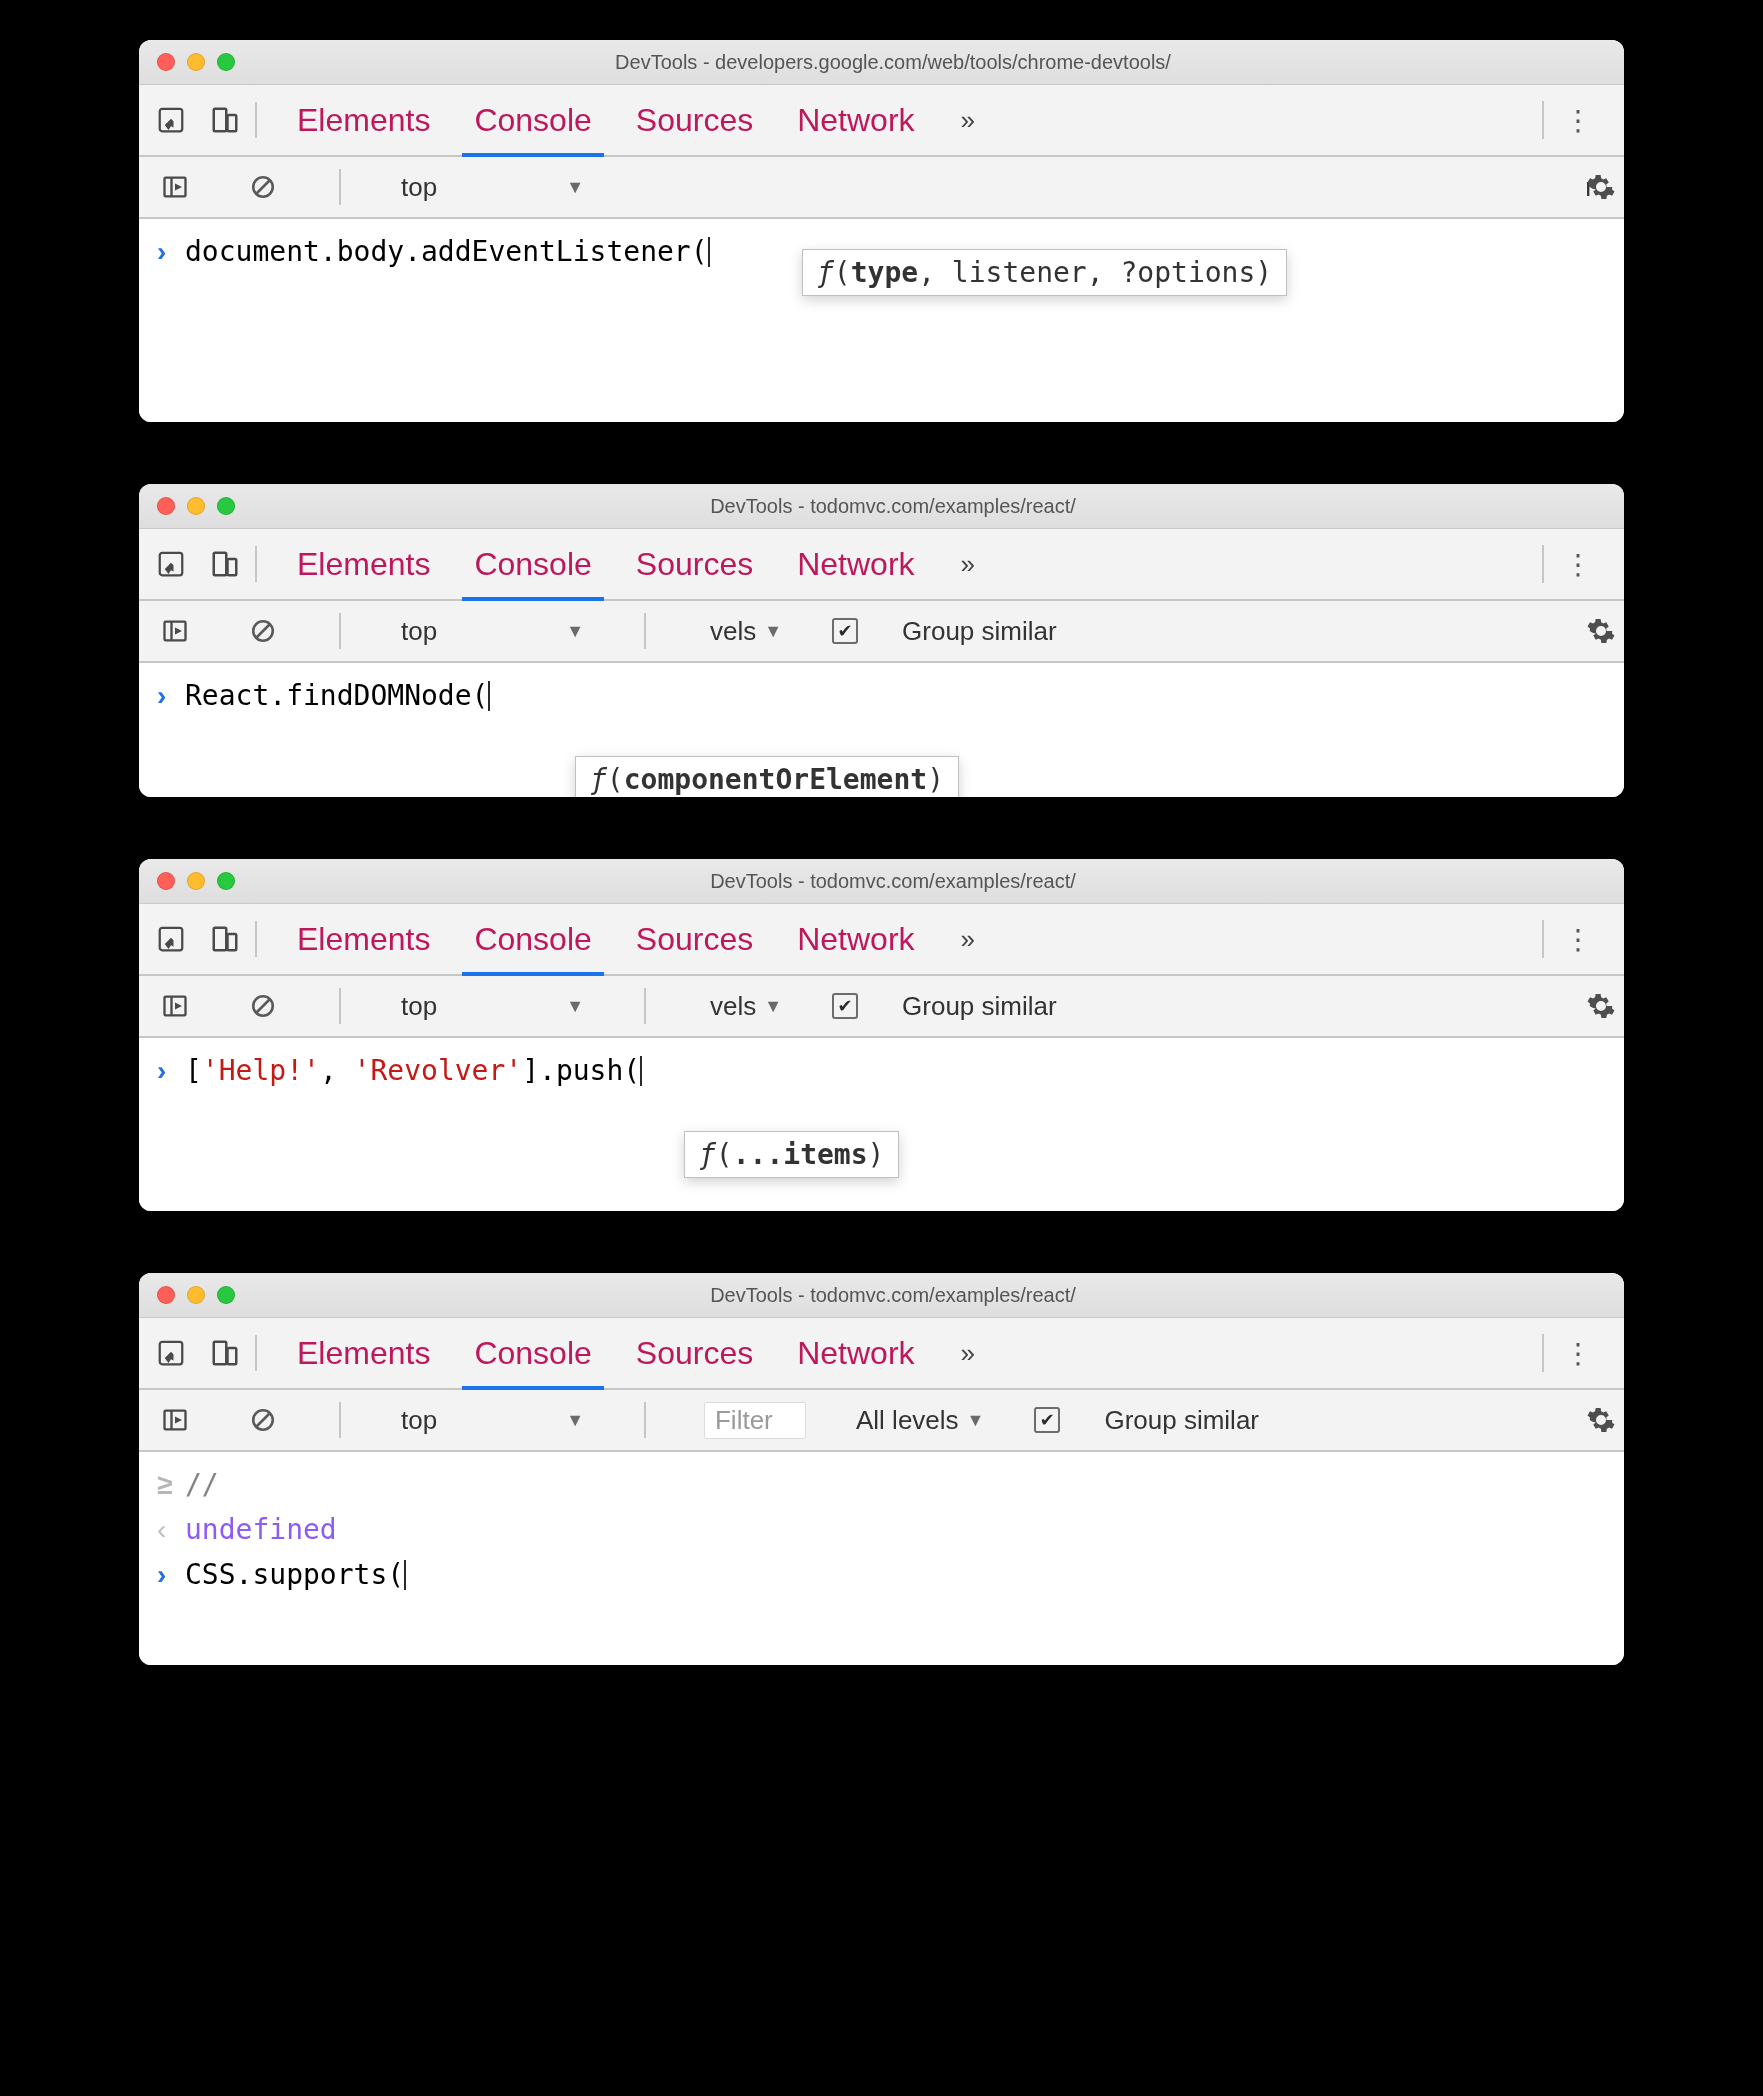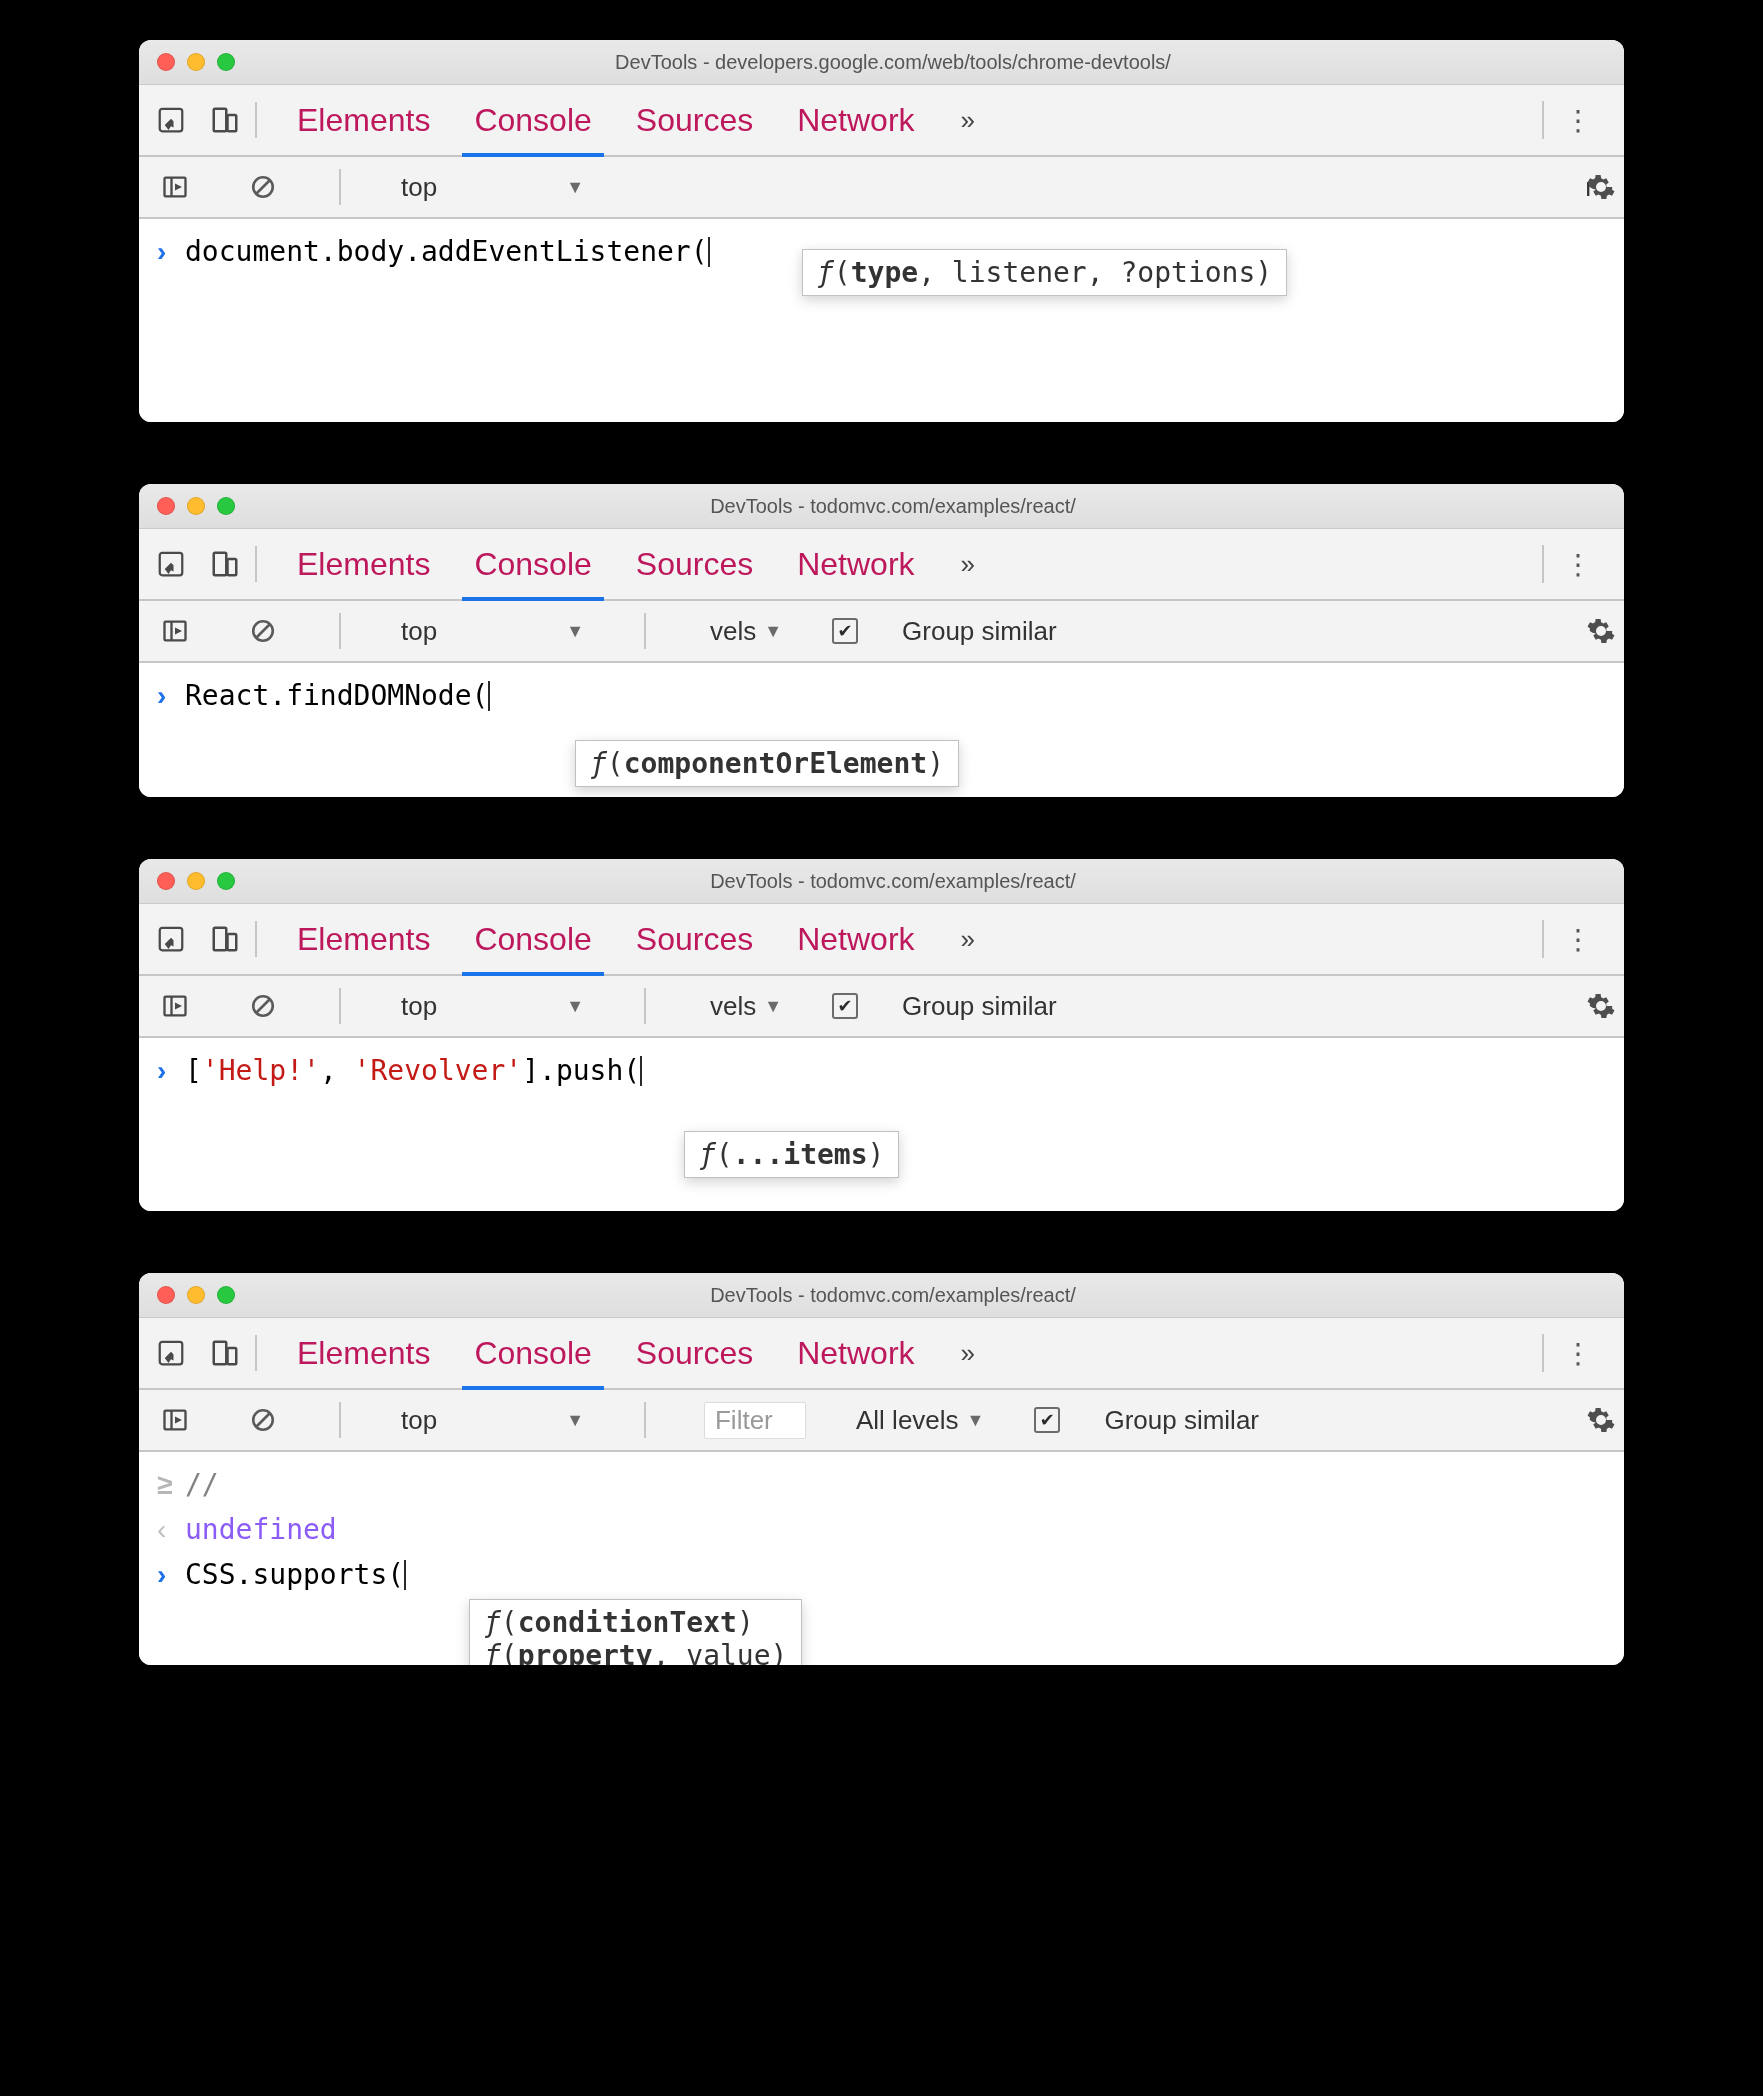--- a/index.html
+++ b/index.html
@@ -324,21 +324,21 @@
     <path d="M12 8a4 4 0 100 8 4 4 0 000-8zm9 4c0 .7-.1 1.3-.2 2l2 1.6-2 3.4-2.4-1a8 8 0 01-1.7 1l-.4 2.6h-4l-.4-2.6a8 8 0 01-1.7-1l-2.4 1-2-3.4 2-1.6A8.4 8.4 0 013 12c0-.7.1-1.3.2-2l-2-1.6 2-3.4 2.4 1a8 8 0 011.7-1L7.7 2.4h4l.4 2.6a8 8 0 011.7 1l2.4-1 2 3.4-2 1.6c.1.7.2 1.3.2 2z"></path>
   </svg>
           </span>
   </div>
       <div class="console-body" style="min-height:100px">
         <div class="row">
       <span class="prompt-caret">›</span>
       <span class="code"><span>React.findDOMNode(</span><span class="cursor"></span></span>
     </div>
       </div>
-      <div class="sigbox" style="top:139px;left:436px"><div><span class="sig-f">ƒ</span>(<span class="sig-bold">componentOrElement</span>)</div></div>
+      <div class="sigbox" style="top:155px;left:436px"><div><span class="sig-f">ƒ</span>(<span class="sig-bold">componentOrElement</span>)</div></div>
     </div>
   </div>
     <div class="devwin">
     <div class="titlebar">
       <div class="traffic">
         <span class="tl red"></span>
         <span class="tl yellow"></span>
         <span class="tl green"></span>
       </div>
       <div class="title">DevTools - todomvc.com/examples/react/</div>
@@ -488,17 +488,16 @@
     </div>
           <div class="row">
       <span class="ret-caret">‹</span>
       <span class="code"><span class="undef">undefined</span></span>
     </div>
           <div class="row">
       <span class="prompt-caret">›</span>
       <span class="code"><span>CSS.supports(</span><span class="cursor"></span></span>
     </div>
       </div>
-      <div class="sigbox" style="top:209px;left:330px"><div><span class="sig-f">ƒ</span>(<span class="sig-bold">conditionText</span>)</div><div><span class="sig-f">ƒ</span>(<span class="sig-bold">property</span>, value)</div></div>
     </div>
   </div>
   </div>
 
 
 </body></html>

